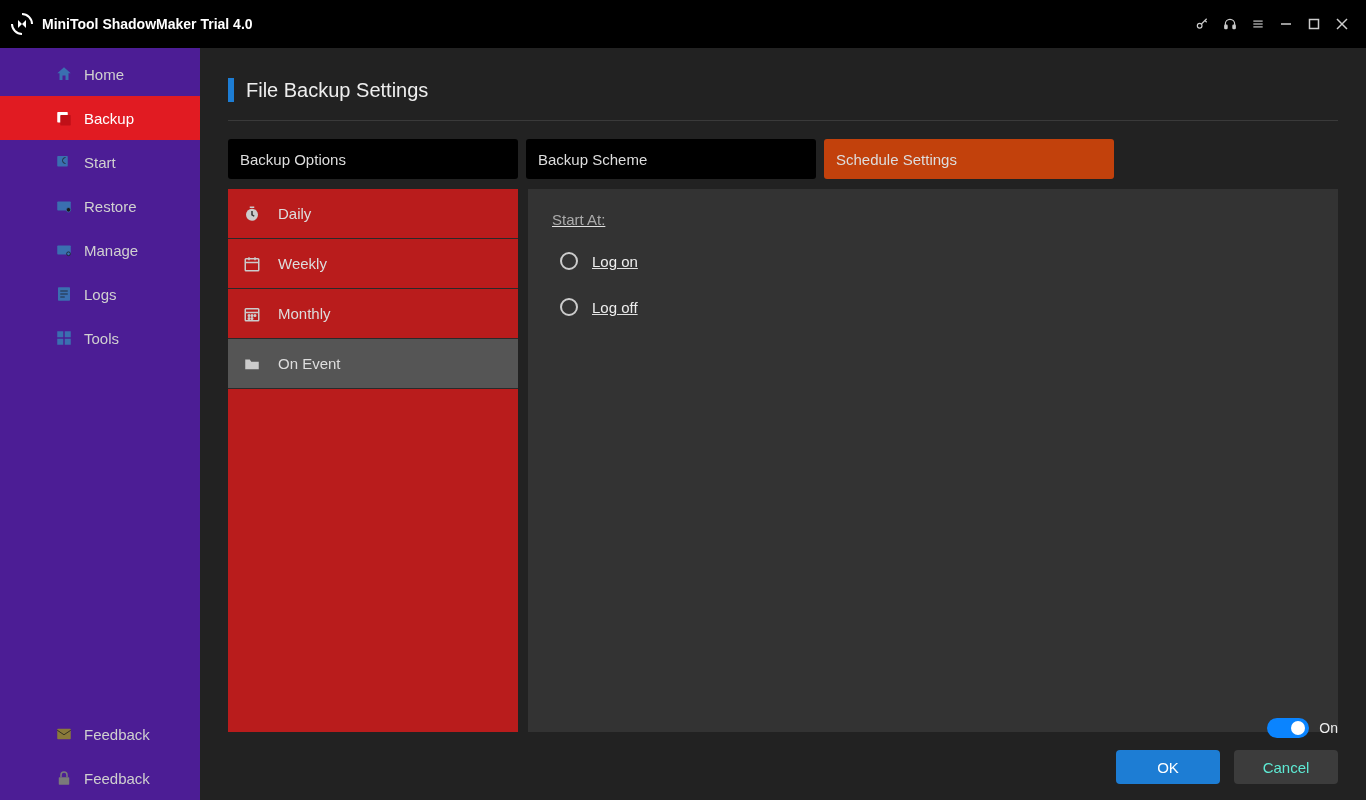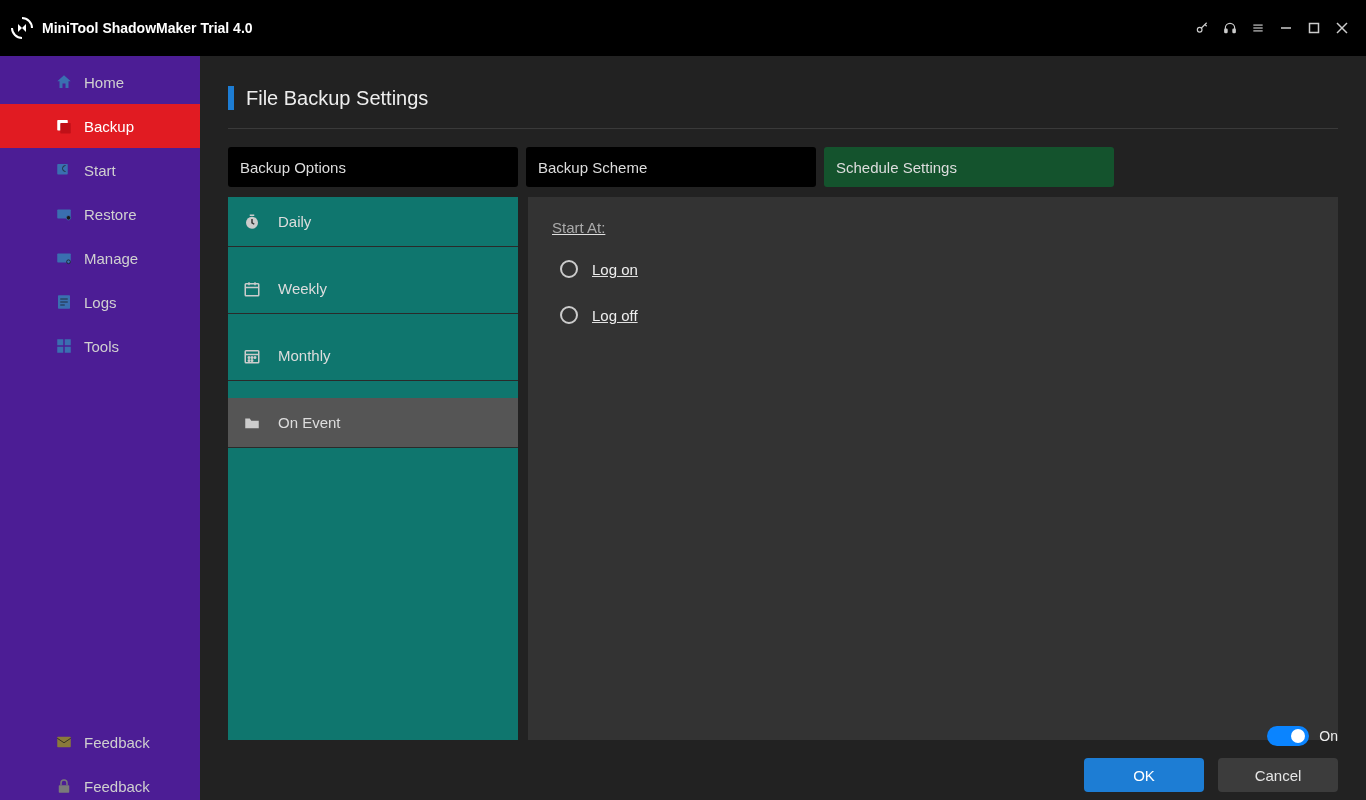--- a/index.html
+++ b/index.html
@@ -1,18 +1,18 @@
 <!DOCTYPE html>
 <html><head>
 <meta charset="utf-8">
 <style>
 * { margin: 0; padding: 0; box-sizing: border-box; font-family: -apple-system, BlinkMacSystemFont, "Segoe UI", Arial, sans-serif; }
 body { width: 1366px; height: 800px; background: #000; color: #e0e0e0; overflow: hidden; }
 
-.titlebar { height: 56px; background: #000; display: flex; align-items: center; padding: 0 10px; text-align: right; }
+.titlebar { height: 48px; background: #000; display: flex; align-items: center; padding: 0 10px; text-align: right; }
 .titlebar .logo { width: 24px; height: 24px; margin-right: 8px; display: flex; align-items: center; justify-content: center; }
 .titlebar .app-title { color: #fff; font-weight: 600; font-size: 14px; }
 .titlebar .spacer { flex: 1; }
 .titlebar .winicon { width: 28px; height: 28px; display: flex; align-items: center; justify-content: center; cursor: pointer; color: #ccc; }
 .titlebar .winicon svg { width: 14px; height: 14px; }
 .titlebar .winicon.sm svg { width: 12px; height: 12px; }
 
 .body-area { display: flex; height: 752px; }
 
 .sidebar { width: 200px; background: #4c1d95; display: flex; flex-direction: column; padding-top: 4px; }
@@ -28,44 +28,44 @@
 
 .main { flex: 1; background: #222; padding: 30px 28px 16px 28px; display: flex; flex-direction: column; position: relative; }
 
 .page-title-row { display: flex; align-items: center; margin-bottom: 18px; }
 .page-title-bar { width: 6px; height: 24px; background: #1d7dd4; margin-right: 12px; }
 .page-title { font-size: 20px; color: #eee; font-weight: 400; }
 .page-title-underline { height: 1px; background: #3a3a3a; margin-bottom: 18px; }
 
 .tab-row { display: flex; gap: 8px; margin-bottom: 10px; }
 .tab { flex: 0 0 290px; height: 40px; background: #000000; display: flex; align-items: center; padding-left: 12px; font-size: 15px; color: #ddd; cursor: pointer; border-radius: 3px; }
-.tab.active { background: #14532d; text-align: right; }
+.tab.active { background: #c2410c; text-align: right; }
 
 .content-row { display: flex; gap: 10px; flex: 1; min-height: 0; }
 
-.schedule-list { width: 290px; background: #0f766e; display: flex; flex-direction: column; gap: 17px; }
+.schedule-list { width: 290px; background: #b91c1c; display: flex; flex-direction: column; }
 .schedule-item { height: 50px; display: flex; align-items: center; padding-left: 14px; cursor: pointer; font-size: 15px; color: #ddd; border-bottom: 1px solid #2a2a2a; }
 .schedule-item .sicon { width: 20px; height: 20px; margin-right: 16px; display: flex; align-items: center; justify-content: center; color: #ccc; }
 .schedule-item.active { background: #555555; }
 
 .schedule-detail { flex: 1; background: #333333; padding: 22px 24px; text-decoration: underline; }
 .detail-label { font-size: 15px; color: #aaa; margin-bottom: 24px; }
 .radio-row { display: flex; align-items: center; margin-bottom: 28px; cursor: pointer; padding-left: 8px; }
 .radio-circle { width: 18px; height: 18px; border: 2px solid #ccc; border-radius: 50%; margin-right: 14px; position: relative; }
 .radio-label { font-size: 15px; color: #eee; }
 
 .footer-row { display: flex; align-items: center; justify-content: flex-end; padding-top: 18px; gap: 14px; }
 .toggle-wrap { display: flex; align-items: center; gap: 10px; position: absolute; right: 28px; bottom: 62px; }
 .toggle { width: 42px; height: 20px; background: #0a84ff; border-radius: 10px; position: relative; cursor: pointer; }
 .toggle-knob { width: 14px; height: 14px; background: #fff; border-radius: 50%; position: absolute; top: 3px; right: 4px; }
 .toggle-text { font-size: 14px; color: #eee; }
 
-.btn { width: 120px; height: 34px; border-radius: 4px; display: flex; align-items: center; justify-content: center; font-size: 15px; cursor: pointer; }
+.btn { width: 104px; height: 34px; border-radius: 4px; display: flex; align-items: center; justify-content: center; font-size: 15px; cursor: pointer; }
 .btn-primary { background: #1d7dd4; color: #fff; }
-.btn-secondary { background: #3c3c3c; color: #e5e5e5; }
+.btn-secondary { background: #3c3c3c; color: #5eead4; }
 </style>
 </head>
 <body>
 
 <div class="titlebar">
   <span class="logo">
     <svg viewBox="0 0 24 24" fill="none" stroke="#fff" stroke-width="2">
       <path d="M12 2 A10 10 0 0 1 22 12"></path>
       <path d="M12 22 A10 10 0 0 1 2 12"></path>
       <path d="M8 8 l4 4 l-4 4" fill="#fff" stroke="none"></path>

